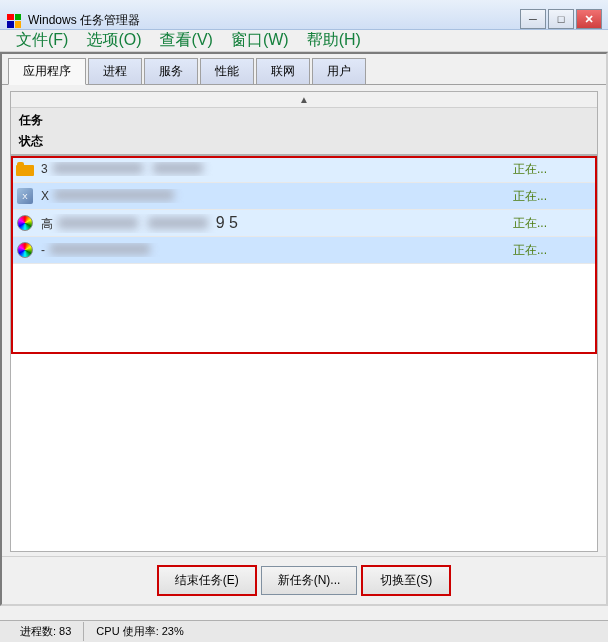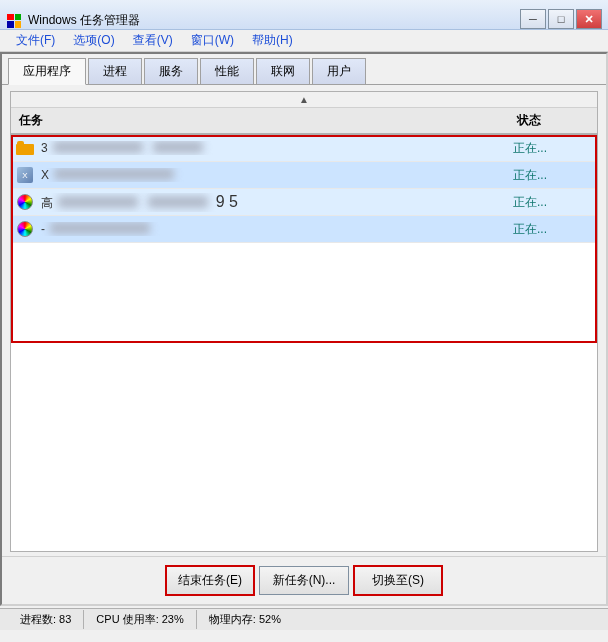--- a/index.html
+++ b/index.html
@@ -66,22 +66,22 @@
       align-items: center;
       background: #f0f0f0;
       height: 22px;
       padding: 0 8px;
       border-bottom: 1px solid #d0d0d0;
       gap: 2px;
     }
     .menu-item {
       padding: 2px 8px;
       cursor: pointer;
-      font-size: 12px;
-      color: #1d4ed8;
+      font-size: 16px;
+      color: #15803d;
       white-space: nowrap;
     }
 
     
     .main-window {
       background: #f0f0f0;
       border: 2px inset #d0d0d0;
       height: calc(642px - 30px - 22px - 8px - 28px);
       display: flex;
       flex-direction: column;
@@ -134,20 +134,21 @@
     }
     .scroll-arrow {
       font-size: 10px;
       color: #555;
     }
     .table-header {
       display: flex;
       background: #e8e8e8;
       border-bottom: 2px solid #b0b0b0;
       padding: 2px 4px;
+      flex-direction: column;
     }
     .col-task {
       flex: 1;
       font-weight: bold;
       padding: 2px 4px;
     }
     .col-status {
       width: 80px;
       font-weight: bold;
       padding: 2px 4px;
@@ -193,41 +194,41 @@
       display: inline-block;
       filter: blur(4px);
       background: #b0b8c8;
       color: transparent;
       border-radius: 2px;
       height: 12px;
     }
     .task-status {
       width: 80px;
       font-size: 12px;
-      color: #0f766e;
+      color: #4d7c0f;
     }
 
     
     .empty-area {
       flex: 1;
       background: #fff;
     }
 
     
     .button-area {
       display: flex;
       justify-content: center;
       align-items: center;
       padding: 8px 0;
       gap: 4px;
       background: #f0f0f0;
       border-top: 1px solid #d0d0d0;
     }
     .action-btn {
-      padding: 5px 8px;
+      padding: 5px 16px;
       border: 1px solid #8090a0;
       background: linear-gradient(180deg, #f4f4f4 0%, #e0e0e0 100%);
       cursor: pointer;
       font-size: 12px;
       font-family: 'Microsoft YaHei', SimHei, sans-serif;
       color: #000;
       min-width: 90px;
       text-align: center;
     }
     .action-btn.red-outlined {
@@ -237,21 +238,21 @@
     
     .status-bar {
       display: flex;
       align-items: center;
       background: #e8e8e8;
       height: 22px;
       border-top: 1px solid #b0b0b0;
       padding: 0 8px;
       gap: 0;
       position: absolute;
-      bottom: 12px;
+      bottom: 0;
       left: 0;
       width: 608px;
     }
     .status-segment {
       padding: 2px 12px;
       font-size: 11px;
       color: #000;
       border-right: 1px solid #b0b0b0;
     }
     .status-segment:last-child {
@@ -437,14 +438,13 @@
     <button class="action-btn red-outlined">结束任务(E)</button>
     <button class="action-btn">新任务(N)...</button>
     <button class="action-btn red-outlined">切换至(S)</button>
   </div>
 
 </div>
 
 <div class="status-bar">
   <div class="status-segment">进程数: 83</div>
   <div class="status-segment">CPU 使用率: 23%</div>
-  <div class="status-segment">物理内存: 52%</div>
 </div>
 
 </body></html>

